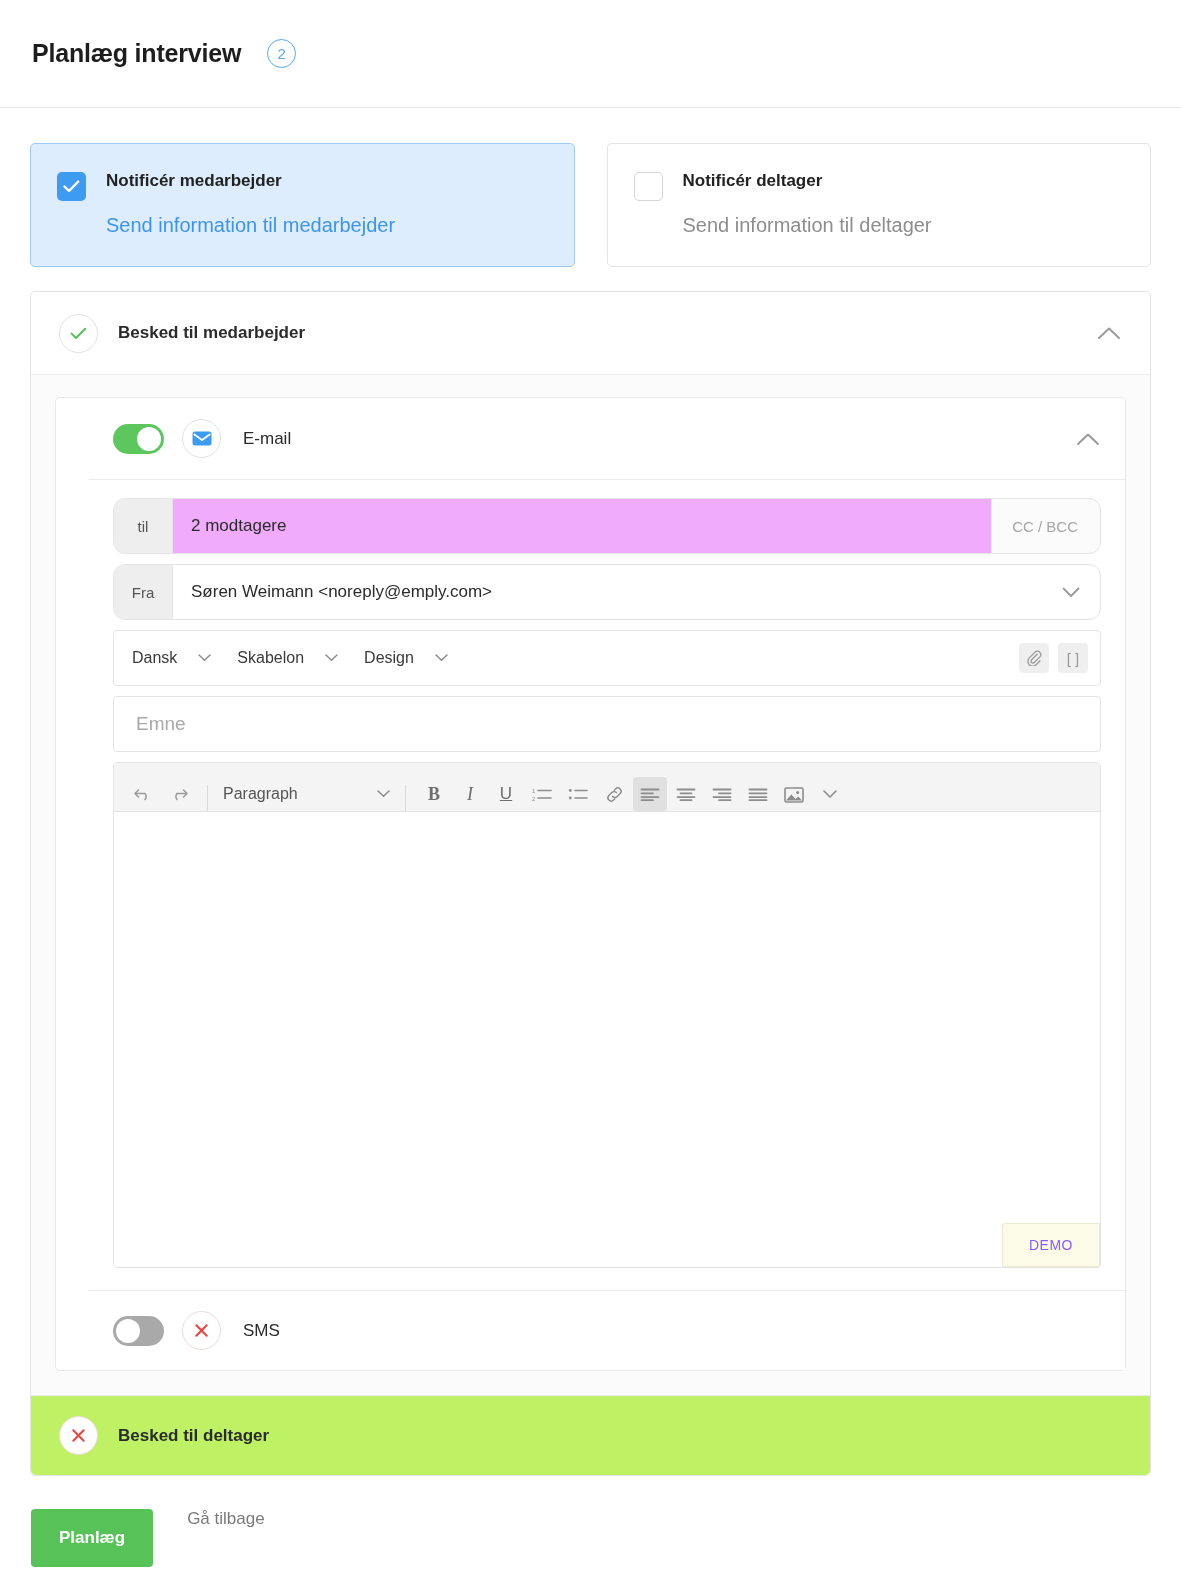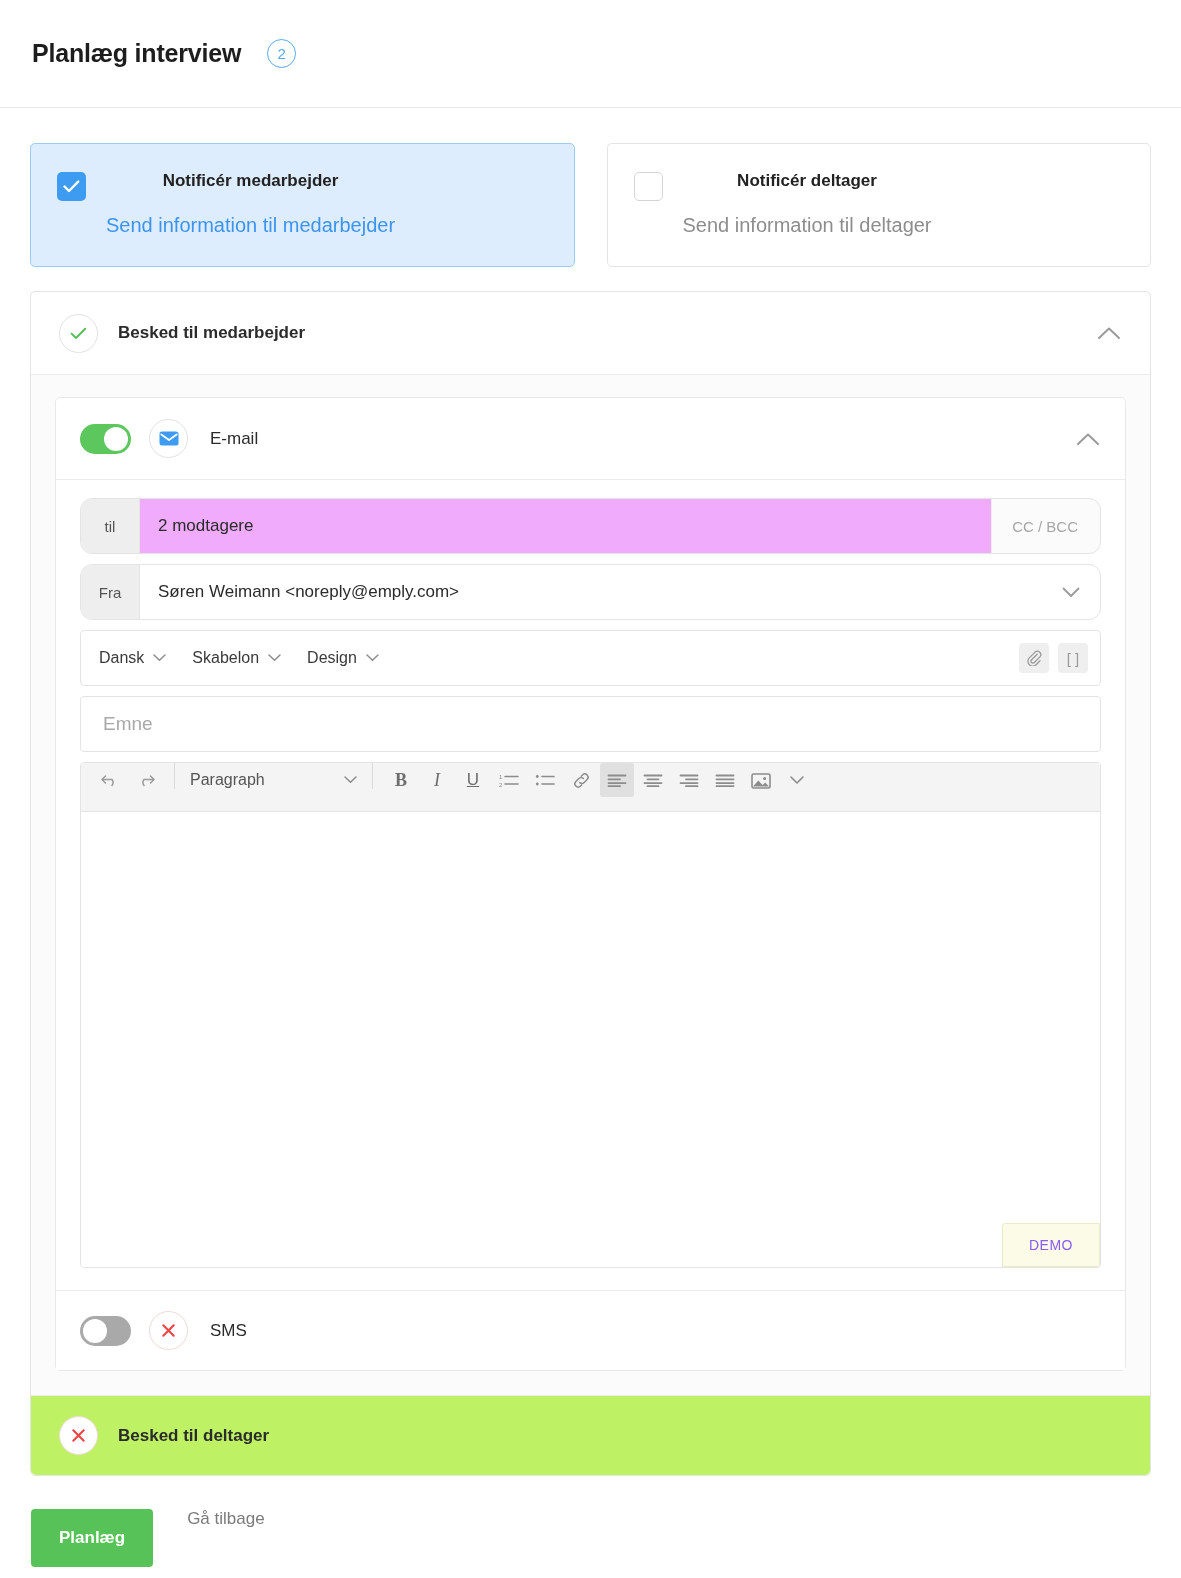--- a/index.html
+++ b/index.html
@@ -41,21 +41,20 @@
   }
 
   
   .content { padding: 0 30px; }
 
   
   .notify-row {
     display: flex;
     gap: 32px;
     margin-top: 35px;
-    text-align: center;
   }
   .notify-card {
     flex: 1;
     border-radius: 5px;
     padding: 26px 28px 28px 26px;
     display: flex;
     align-items: flex-start;
     min-height: 113px;
     cursor: pointer;
   }
@@ -124,20 +123,21 @@
     background: #fbfbfb;
     border-top: 1px solid #ececec;
     padding: 22px 24px 24px 24px;
   }
 
   
   .channel-card {
     background: #ffffff;
     border: 1px solid #e8e8e8;
     border-radius: 5px;
+    padding-left: 33px;
   }
   .channel-head {
     height: 82px;
     display: flex;
     align-items: center;
     padding: 0 22px 0 24px;
     border-bottom: 1px solid #ececec;
   }
   .toggle {
     width: 51px; height: 30px; border-radius: 15px;
@@ -208,21 +208,21 @@
   .dropdown-bar {
     display: flex; align-items: center;
     border: 1px solid #e4e4e4;
     border-radius: 4px;
     height: 56px;
     margin-bottom: 10px;
     background: #ffffff;
     padding: 0 12px 0 18px;
   }
   .dd {
-    display: flex; align-items: center; gap: 9px;
+    display: flex; align-items: center; gap: 21px;
     margin-right: 26px;
     font-size: 16px; color: #3a3a3a;
     cursor: pointer;
   }
   .dd .cdown { color: #8d8d8d; display: flex; }
   .bar-spacer { flex: 1; }
   .icon-btn {
     width: 30px; height: 30px; border-radius: 4px;
     background: #efefef;
     display: flex; align-items: center; justify-content: center;
@@ -246,21 +246,21 @@
     background: transparent;
   }
   .subject-row input::placeholder { color: #a9a9a9; }
 
   
   .rte { border: 1px solid #e4e4e4; border-radius: 4px; overflow: hidden; }
   .rte-toolbar {
     height: 49px;
     background: #f4f4f4;
     border-bottom: 1px solid #e4e4e4;
-    display: flex; align-items: flex-start;
+    display: flex; align-items: flex-end;
     padding: 0 12px;
     gap: 2px;
   }
   .tb {
     width: 34px; height: 34px; border-radius: 3px;
     display: flex; align-items: center; justify-content: center;
     color: #8c8c8c; cursor: pointer;
   }
   .tb.active { background: #e0e0e0; }
   .tb-sep { width: 1px; height: 26px; background: #d9d9d9; margin: 0 9px; }

